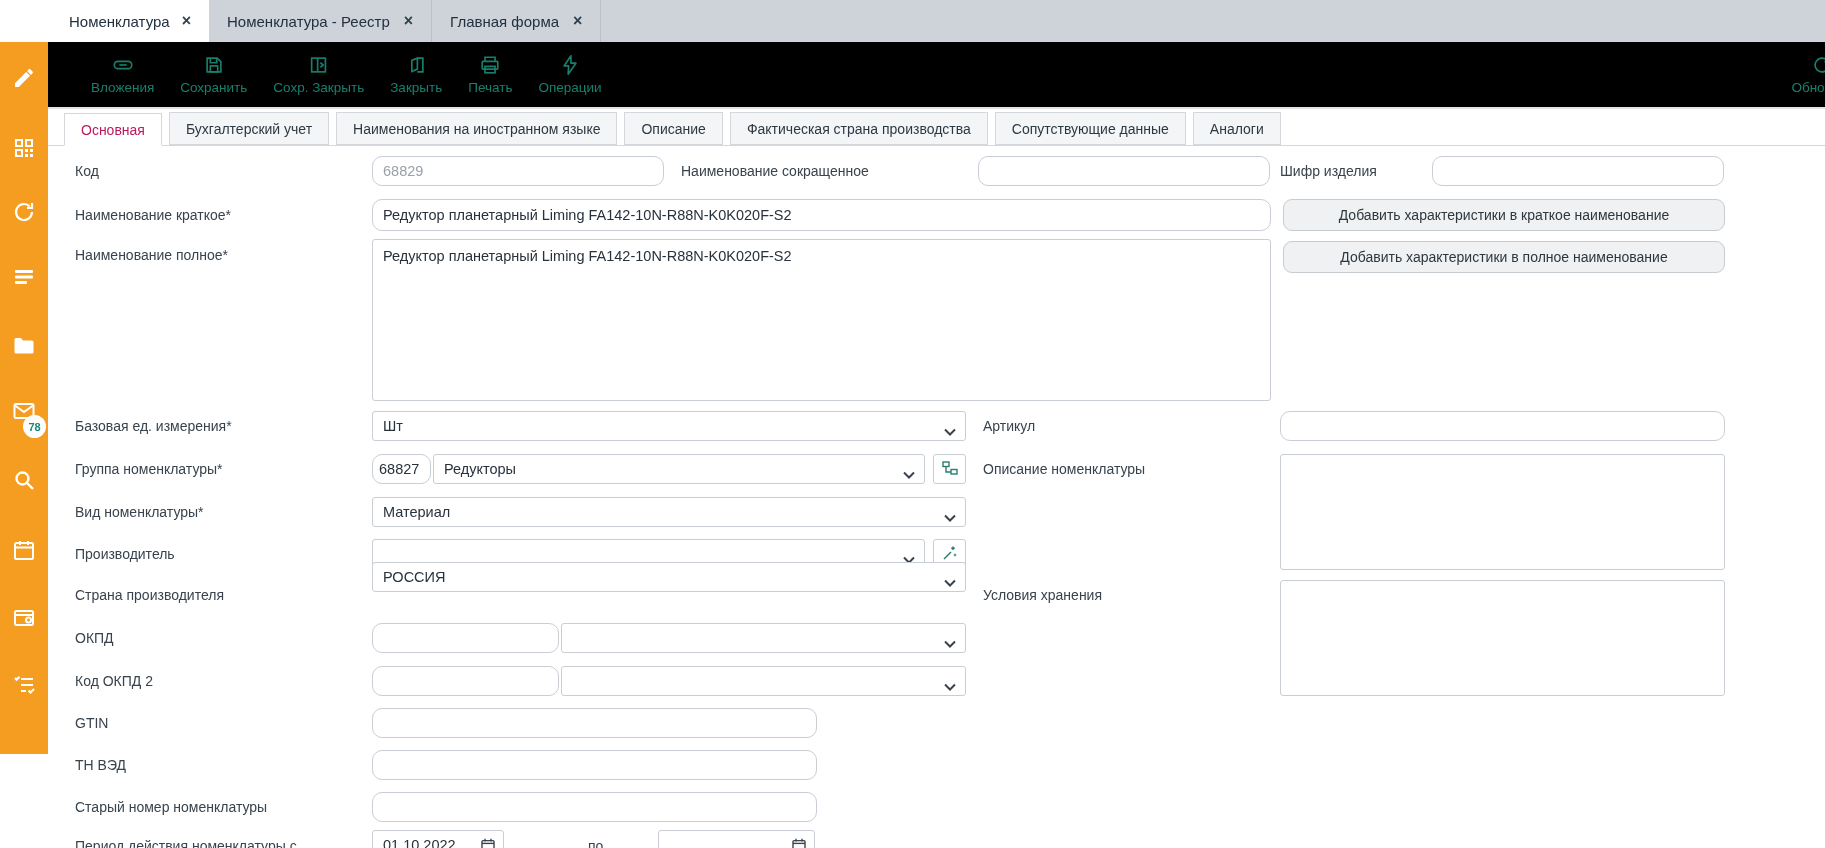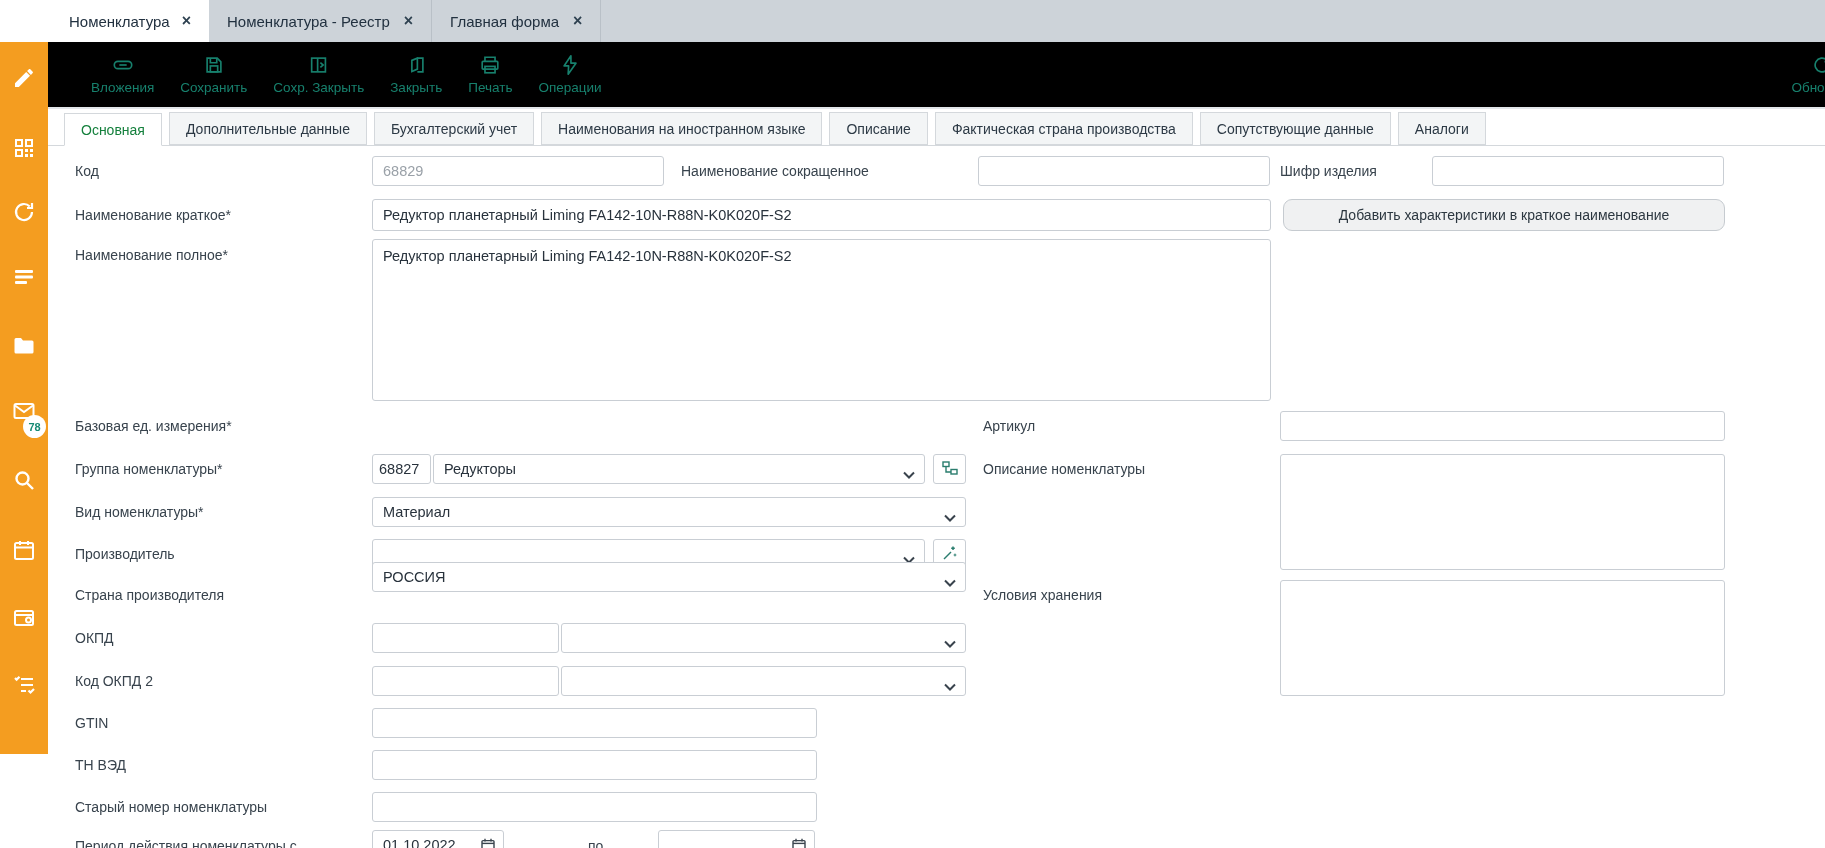--- a/index.html
+++ b/index.html
@@ -33,27 +33,27 @@
   .titem.refresh { position:absolute; left:1719px; width:110px; }
 
   
   .ftabs { position:absolute; left:48px; top:108px; width:1777px; height:38px; background:#fff;
            border-top:1px solid #e2e6e9; border-bottom:1px solid #d4d8dc;
            display:flex; align-items:flex-end; padding-left:16px; gap:7px; }
   .ftab { height:33px; display:inline-flex; align-items:center; padding:0 16px; font-size:14px;
           color:#2c3945; background:#f3f5f6; border:1px solid #d4d8dc; cursor:pointer;
           white-space:nowrap; }
   .ftab.active { background:#fff; border-bottom:1px solid #fff; margin-bottom:-1px; z-index:2;
-                 color:#15803d; }
+                 color:#be185d; }
 
   
   .farea { position:absolute; left:48px; top:146px; width:1777px; height:702px; background:#fff;
            overflow:hidden; }
   .flabel { position:absolute; font-size:14px; color:#38434d; white-space:nowrap; }
-  .finput { position:absolute; height:30px; border:1px solid #c9ced4; border-radius:3px;
+  .finput { position:absolute; height:30px; border:1px solid #c9ced4; border-radius:10px;
             font-family:inherit; font-size:14.5px; color:#28323c; padding:0 10px; background:#fff;
             outline:none; }
   .finput.dim { color:#9aa1a8; }
   .fselect { position:absolute; height:30px; border:1px solid #c9ced4; border-radius:3px;
              background:#fff; display:flex; align-items:center; padding:0 30px 0 10px;
              font-size:14.5px; color:#28323c; cursor:pointer; }
   .fselect .chev { position:absolute; right:9px; top:11px; }
   .ftext { position:absolute; border:1px solid #c9ced4; border-radius:3px; resize:none;
            font-family:inherit; font-size:14.5px; color:#28323c; padding:8px 10px; outline:none; }
   .fbtn { position:absolute; height:32px; background:#f0f1f2; border:1px solid #c6cbd0;
@@ -213,21 +213,20 @@
             <path d="M19.5 12a7.5 7.5 0 1 1-2.2-5.3"></path>
             <path d="M19.5 3.5v4.8h-4.8"></path>
           </svg>
       </span>
       <span class="lbl">Обновить</span>
     </div>
   </div>
 
   <div class="ftabs">
     <div class="ftab active">Основная</div>
-    <div class="ftab">Дополнительные данные</div>
     <div class="ftab">Бухгалтерский учет</div>
     <div class="ftab">Наименования на иностранном языке</div>
     <div class="ftab">Описание</div>
     <div class="ftab">Фактическая страна производства</div>
     <div class="ftab">Сопутствующие данные</div>
     <div class="ftab">Аналоги</div>
   </div>
 
   <div class="farea">
 
@@ -237,22 +236,29 @@
     <input class="finput" style="left: 930px; top: 10px; width: 292px;" value="">
     <div class="flabel" style="left:1232px;top:17px">Шифр изделия</div>
     <input class="finput" style="left: 1384px; top: 10px; width: 292px;" value="">
 
     <div class="flabel" style="left:27px;top:61px">Наименование краткое*</div>
     <input class="finput" style="left: 324px; top: 53px; width: 899px; height: 32px;" value="Редуктор планетарный Liming FA142-10N-R88N-K0K020F-S2">
     <button class="fbtn" style="left:1235px;top:53px;width:442px">Добавить характеристики в краткое наименование</button>
 
     <div class="flabel" style="left:27px;top:101px">Наименование полное*</div>
     <textarea class="ftext" style="left: 324px; top: 93px; width: 899px; height: 162px;">Редуктор планетарный Liming FA142-10N-R88N-K0K020F-S2</textarea>
+    <button class="fbtn" style="left:1235px;top:95px;width:442px">Добавить характеристики в полное наименование</button>
 
     <div class="flabel" style="left:27px;top:272px">Базовая ед. измерения*</div>
+    <div class="fselect" style="left:324px;top:265px;width:594px">
+      <span>Шт</span>
+      <span class="chev"><svg width="12" height="8" viewBox="0 0 12 8">
+            <path d="M1 1.5L6 6.5 11 1.5" fill="none" stroke="#39434d" stroke-width="2"></path>
+          </svg></span>
+    </div>
     <div class="flabel" style="left:935px;top:272px">Артикул</div>
     <input class="finput" style="left: 1232px; top: 265px; width: 445px;" value="">
 
     <div class="flabel" style="left:27px;top:315px">Группа номенклатуры*</div>
     <input class="finput" style="left: 324px; top: 308px; width: 59px; padding: 0px 6px;" value="68827">
     <div class="fselect" style="left:385px;top:308px;width:492px">
       <span>Редукторы</span>
       <span class="chev"><svg width="12" height="8" viewBox="0 0 12 8">
             <path d="M1 1.5L6 6.5 11 1.5" fill="none" stroke="#39434d" stroke-width="2"></path>
           </svg></span>

